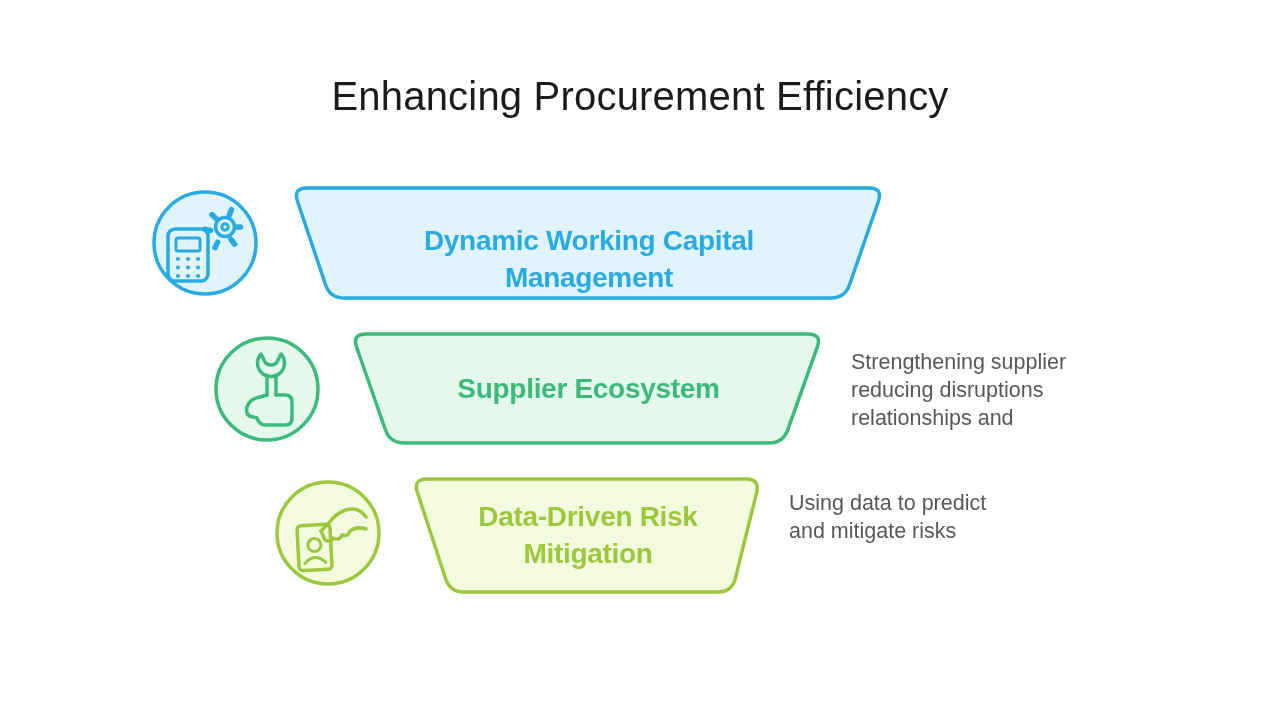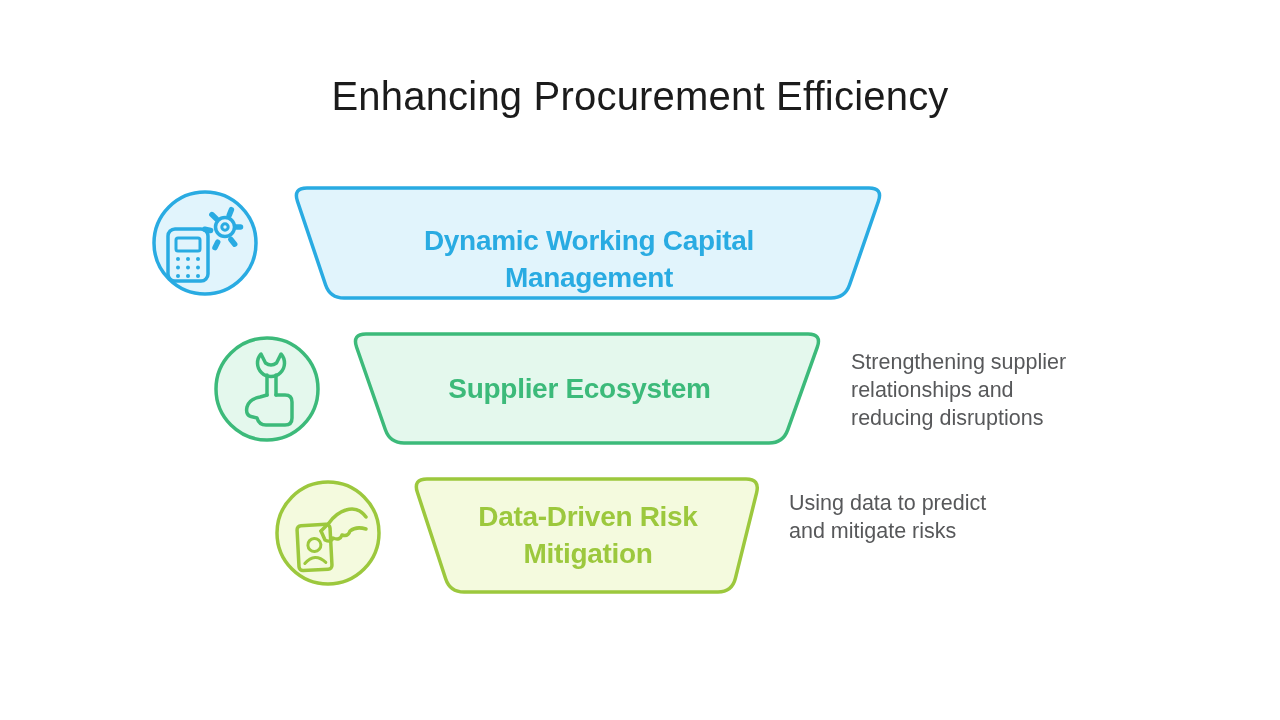--- a/index.html
+++ b/index.html
@@ -27,21 +27,21 @@
   }
   .desc span{display:block;}
   
   .ic0{left:151px;top:189px;}
   .ic1{left:213px;top:335px;}
   .ic2{left:274px;top:479px;}
   .fs0{left:290px;top:185px;}
   .fs1{left:349px;top:331px;}
   .fs2{left:410px;top:476px;}
   .fl0{left:290px;top:190px;width:598px;height:137px;}
-  .fl1{left:341px;top:336px;width:477px;height:105px;}
+  .fl1{left:350px;top:336px;width:477px;height:105px;}
   .fl2{left:410px;top:481px;width:356px;height:108px;text-align:right;}
   .d0{left:907px;top:197px;}
   .d1{left:851px;top:348px;}
   .d2{left:789px;top:489px;}
 </style>
 </head>
 <body>
 
 <div class="canvas">
 
@@ -99,22 +99,22 @@
       </svg>
     </div>
     <svg class="funnel-svg fs1" width="477" height="116" viewBox="0 0 477 116">
       <path d="M 17 3 L 459 3 Q 473 3 468.28 16.18 L 438.72 98.82 Q 434 112 420 112 L 55 112 Q 41 112 36.39 98.78 L 7.61 16.22 Q 3 3 17 3 Z" fill="var(--fill)" stroke="var(--accent)" stroke-width="3.5" stroke-linejoin="round"></path>
     </svg>
     <div class="funnel-label fl1">
       <span>Supplier Ecosystem</span>
     </div>
     <div class="desc d1">
       <span>Strengthening supplier</span>
+      <span>reducing disruptions</span>
       <span>relationships and</span>
-      <span>reducing disruptions</span>
     </div>
   </div>
 
   <div class="stage" style="--accent: #9CC83D; --fill: #F4FADE;">
     <div class="icon-circle ic2">
       <svg width="108" height="108" viewBox="0 0 108 108">
         <circle cx="54" cy="54" r="51" fill="var(--fill)" stroke="var(--accent)" stroke-width="3.5"></circle>
         <g fill="none" stroke="var(--accent)" stroke-width="3.5" stroke-linecap="round" stroke-linejoin="round" transform="rotate(-3 40 68)">
           <rect x="24" y="46" width="33" height="45" rx="4"></rect>
           <circle cx="40.5" cy="66" r="6.5" stroke-width="3"></circle>

